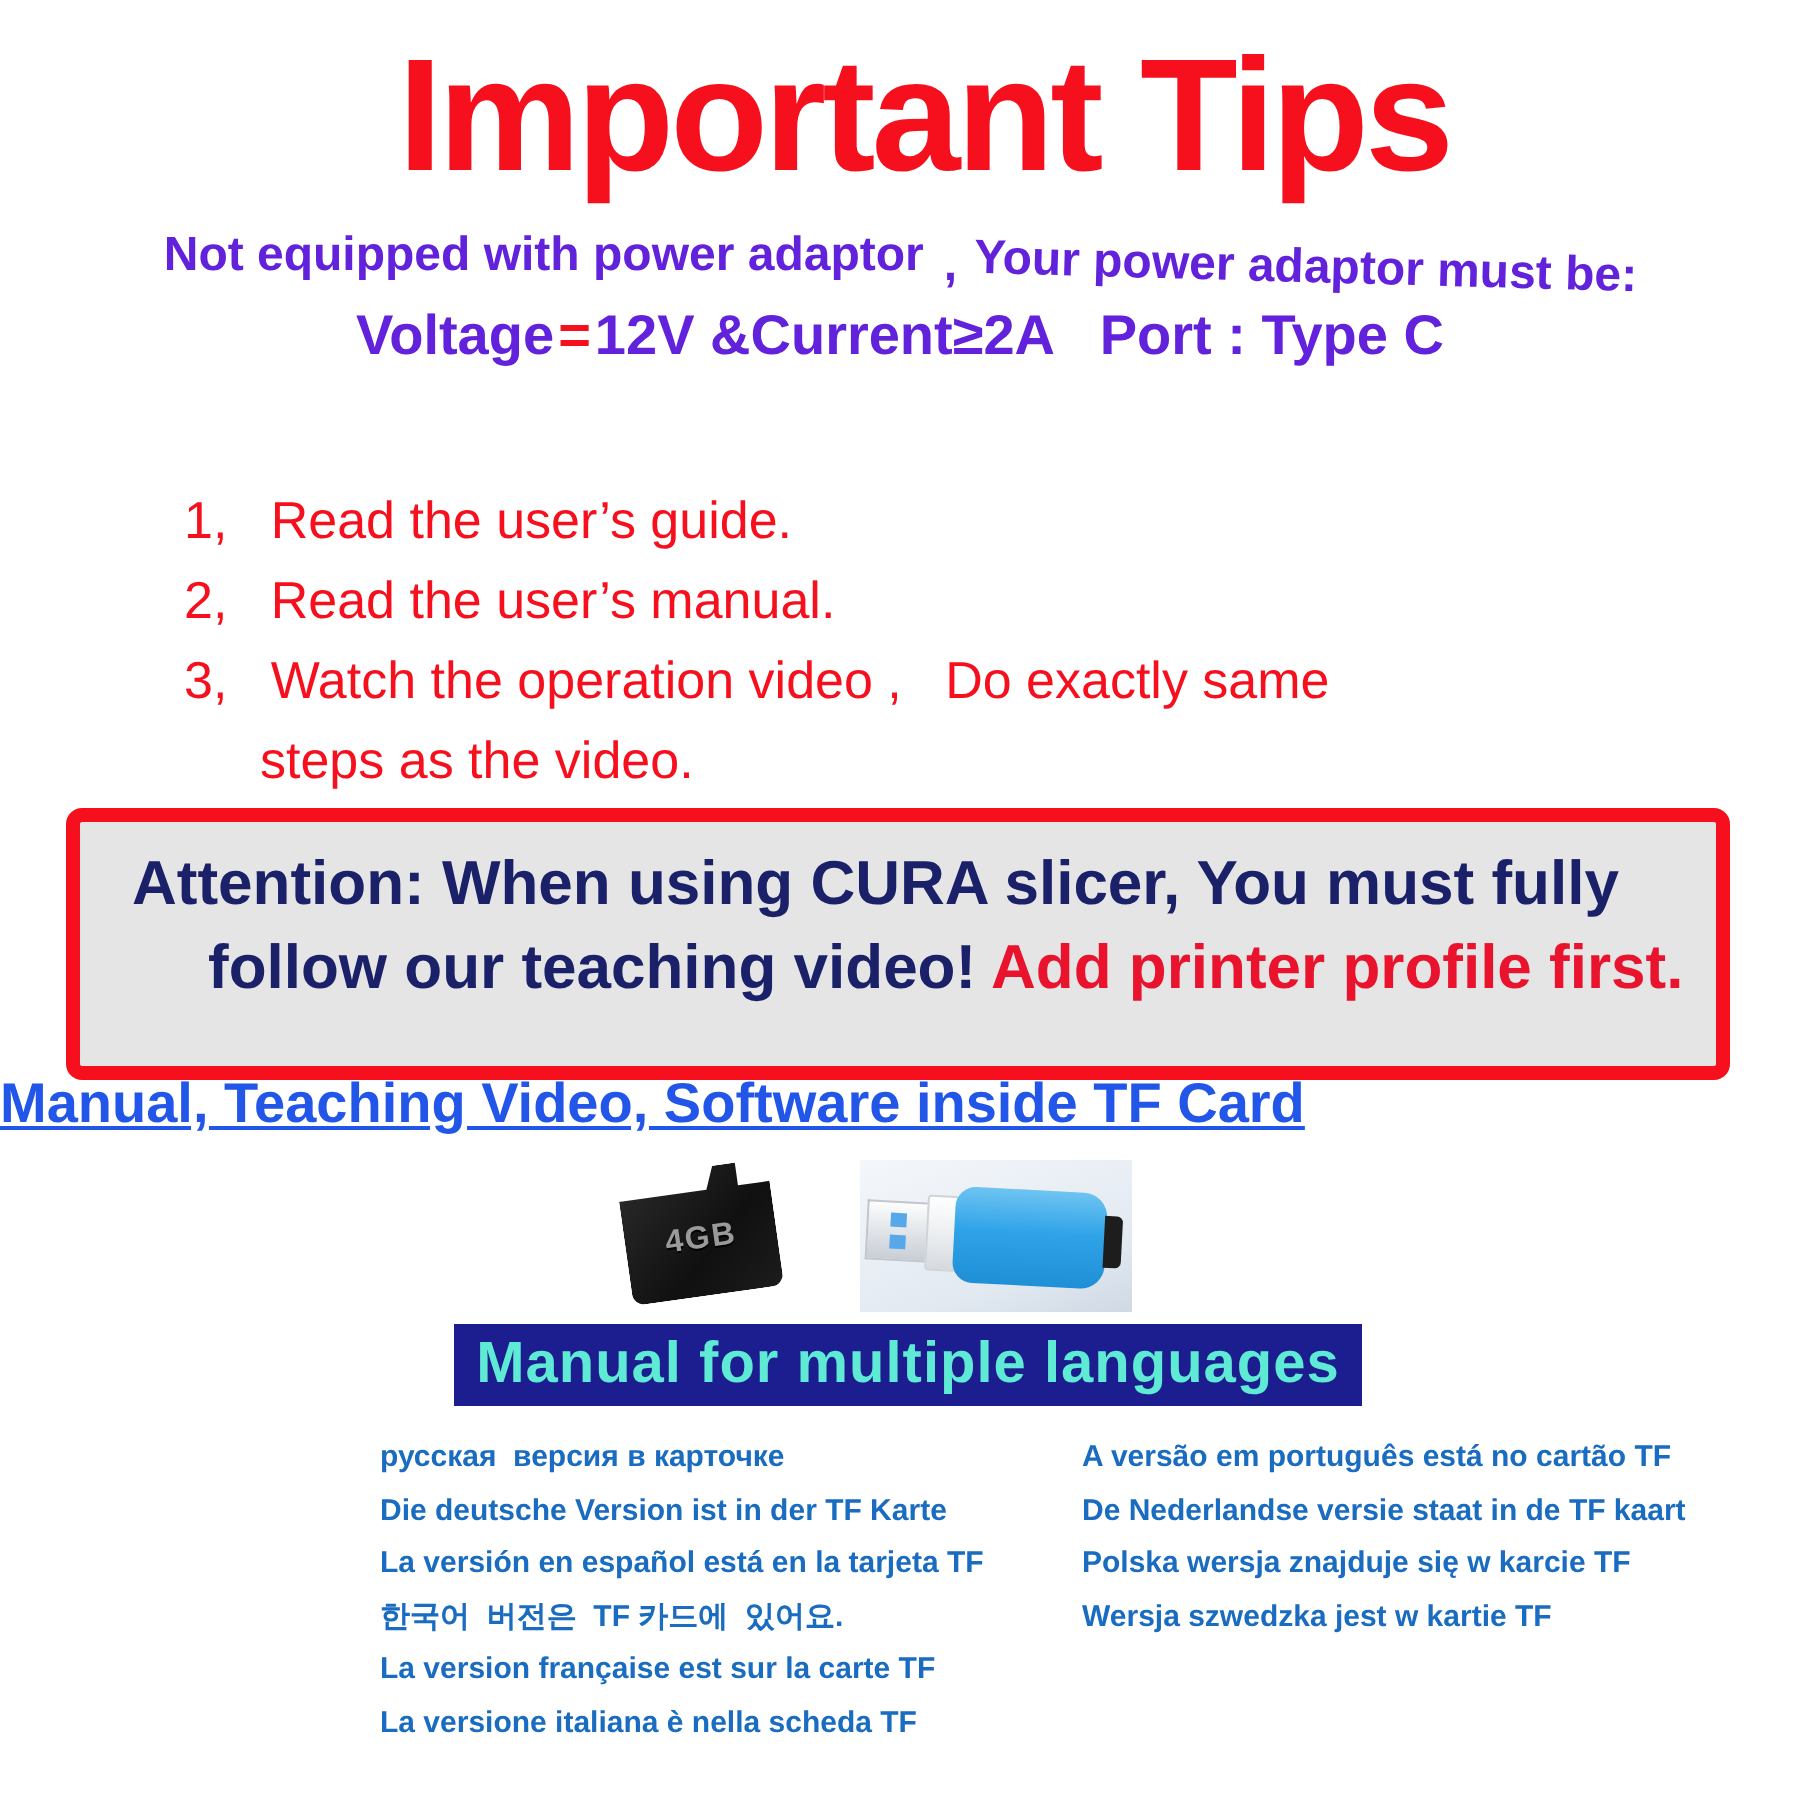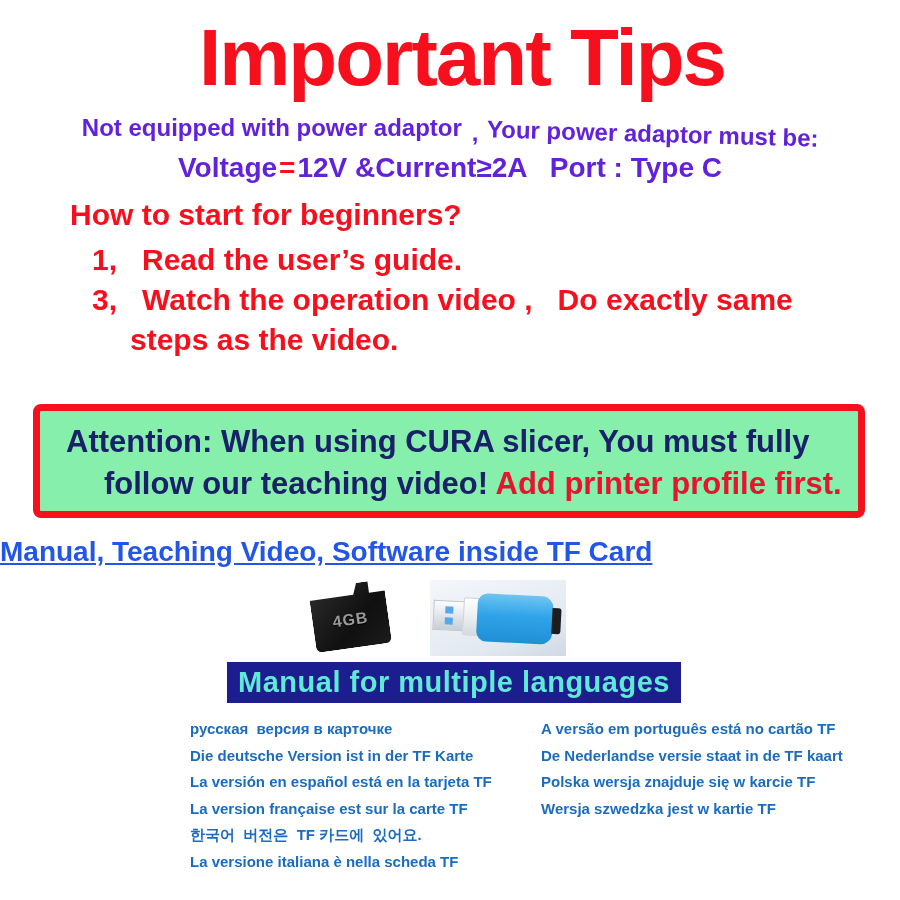--- a/index.html
+++ b/index.html
@@ -27,28 +27,28 @@
   }
   .power-spec .eq { color:var(--red); font-weight:900; padding:0 2px; }
 
   .howto-heading {
     position:absolute; top:198px; left:70px;
     font-size:30px; font-weight:600; color:var(--red);
   }
 
   .howto-list { position:absolute; top:247px; left:92px; }
   .howto-list .li {
-    font-size:30px; font-weight:700; color:var(--red);
+    font-size:26px; font-weight:400; color:var(--red);
     line-height:26px; margin-bottom:14px;
   }
   .howto-list .cont { margin-left:38px; }
 
   .attention {
-    position:absolute; left:33px; top:404px; width:832px; height:114px;
-    border:7px solid var(--red); border-radius:8px; background:#86efac;
+    position:absolute; left:33px; top:404px; width:832px; height:136px;
+    border:7px solid var(--red); border-radius:8px; background:#e5e5e5;
   }
   .attention .at1 {
     margin:13px 0 6px 26px;
     font-size:31px; font-weight:600; color:var(--navy-text);
   }
   .attention .at2 { margin-left:64px; font-size:31px; font-weight:600; }
   .attention .at2 .navy { color:var(--navy-text); }
   .attention .at2 .red2 { color:var(--red2); }
 
   .tf-link {
@@ -123,24 +123,24 @@
   <h1 class="title">Important Tips</h1>
 
   <div class="power-note">
     <span class="pn1 pre">Not equipped with power adaptor</span><span class="pn-sep">,</span><span class="pn2 pre">Your power adaptor must be:</span>
   </div>
 
   <div class="power-spec">
     <span class="pre">Voltage</span><span class="eq">=</span><span class="pre">12V &amp;Current≥2A   Port : Type C</span>
   </div>
 
-  <h2 class="howto-heading">How to start for beginners?</h2>
 
   <div class="howto-list">
     <div class="li pre">1,   Read the user’s guide.</div>
+    <div class="li pre">2,   Read the user’s manual.</div>
     <div class="li pre">3,   Watch the operation video ,   Do exactly same</div>
     <div class="li cont pre">steps as the video.</div>
   </div>
 
   <div class="attention">
     <div class="at1 pre">Attention: When using CURA slicer, You must fully</div>
     <div class="at2">
       <span class="navy pre">follow our teaching video! </span><span class="red2 pre">Add printer profile first.</span>
     </div>
   </div>
@@ -162,22 +162,22 @@
       <div class="usb-tip"></div>
     </div>
   </div>
 
   <div class="banner">Manual for multiple languages</div>
 
   <div class="langs langs-left">
     <div class="lang-line pre">русская  версия в карточке</div>
     <div class="lang-line pre">Die deutsche Version ist in der TF Karte</div>
     <div class="lang-line pre">La versión en español está en la tarjeta TF</div>
+    <div class="lang-line pre">한국어  버전은  TF 카드에  있어요.</div>
     <div class="lang-line pre">La version française est sur la carte TF</div>
-    <div class="lang-line pre">한국어  버전은  TF 카드에  있어요.</div>
     <div class="lang-line pre">La versione italiana è nella scheda TF</div>
   </div>
 
   <div class="langs langs-right">
     <div class="lang-line pre">A versão em português está no cartão TF</div>
     <div class="lang-line pre">De Nederlandse versie staat in de TF kaart</div>
     <div class="lang-line pre">Polska wersja znajduje się w karcie TF</div>
     <div class="lang-line pre">Wersja szwedzka jest w kartie TF</div>
   </div>
 

